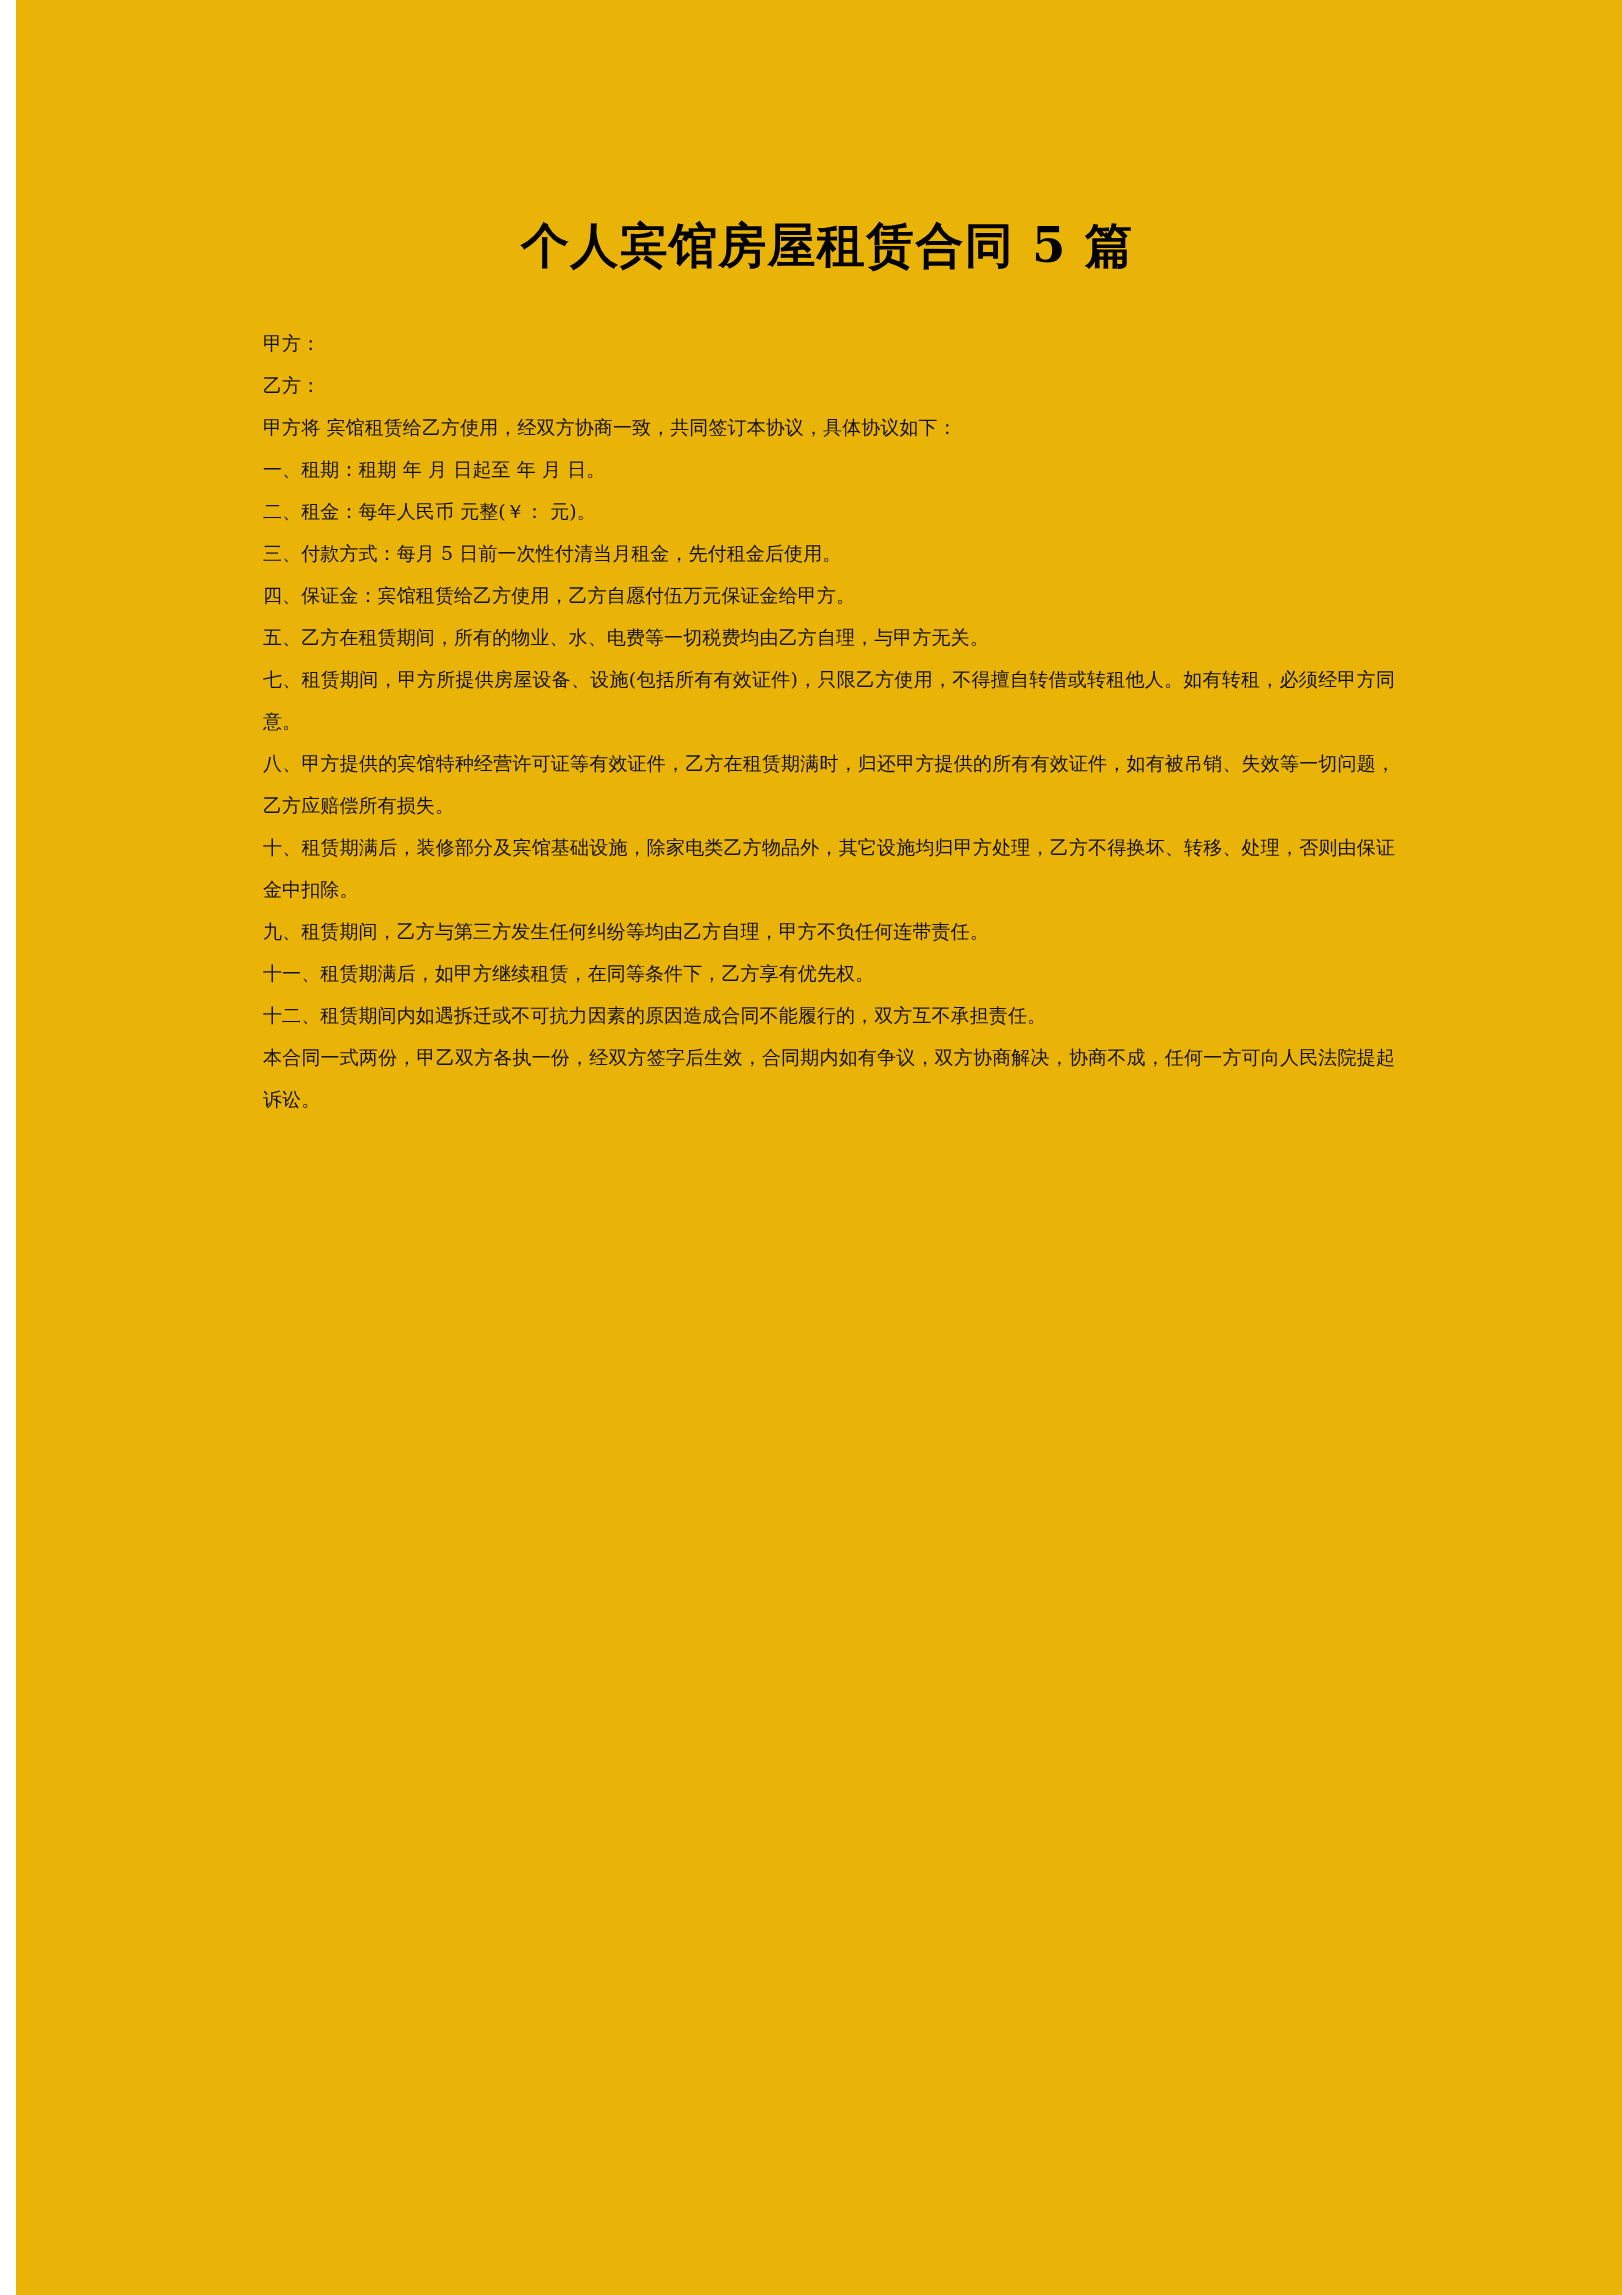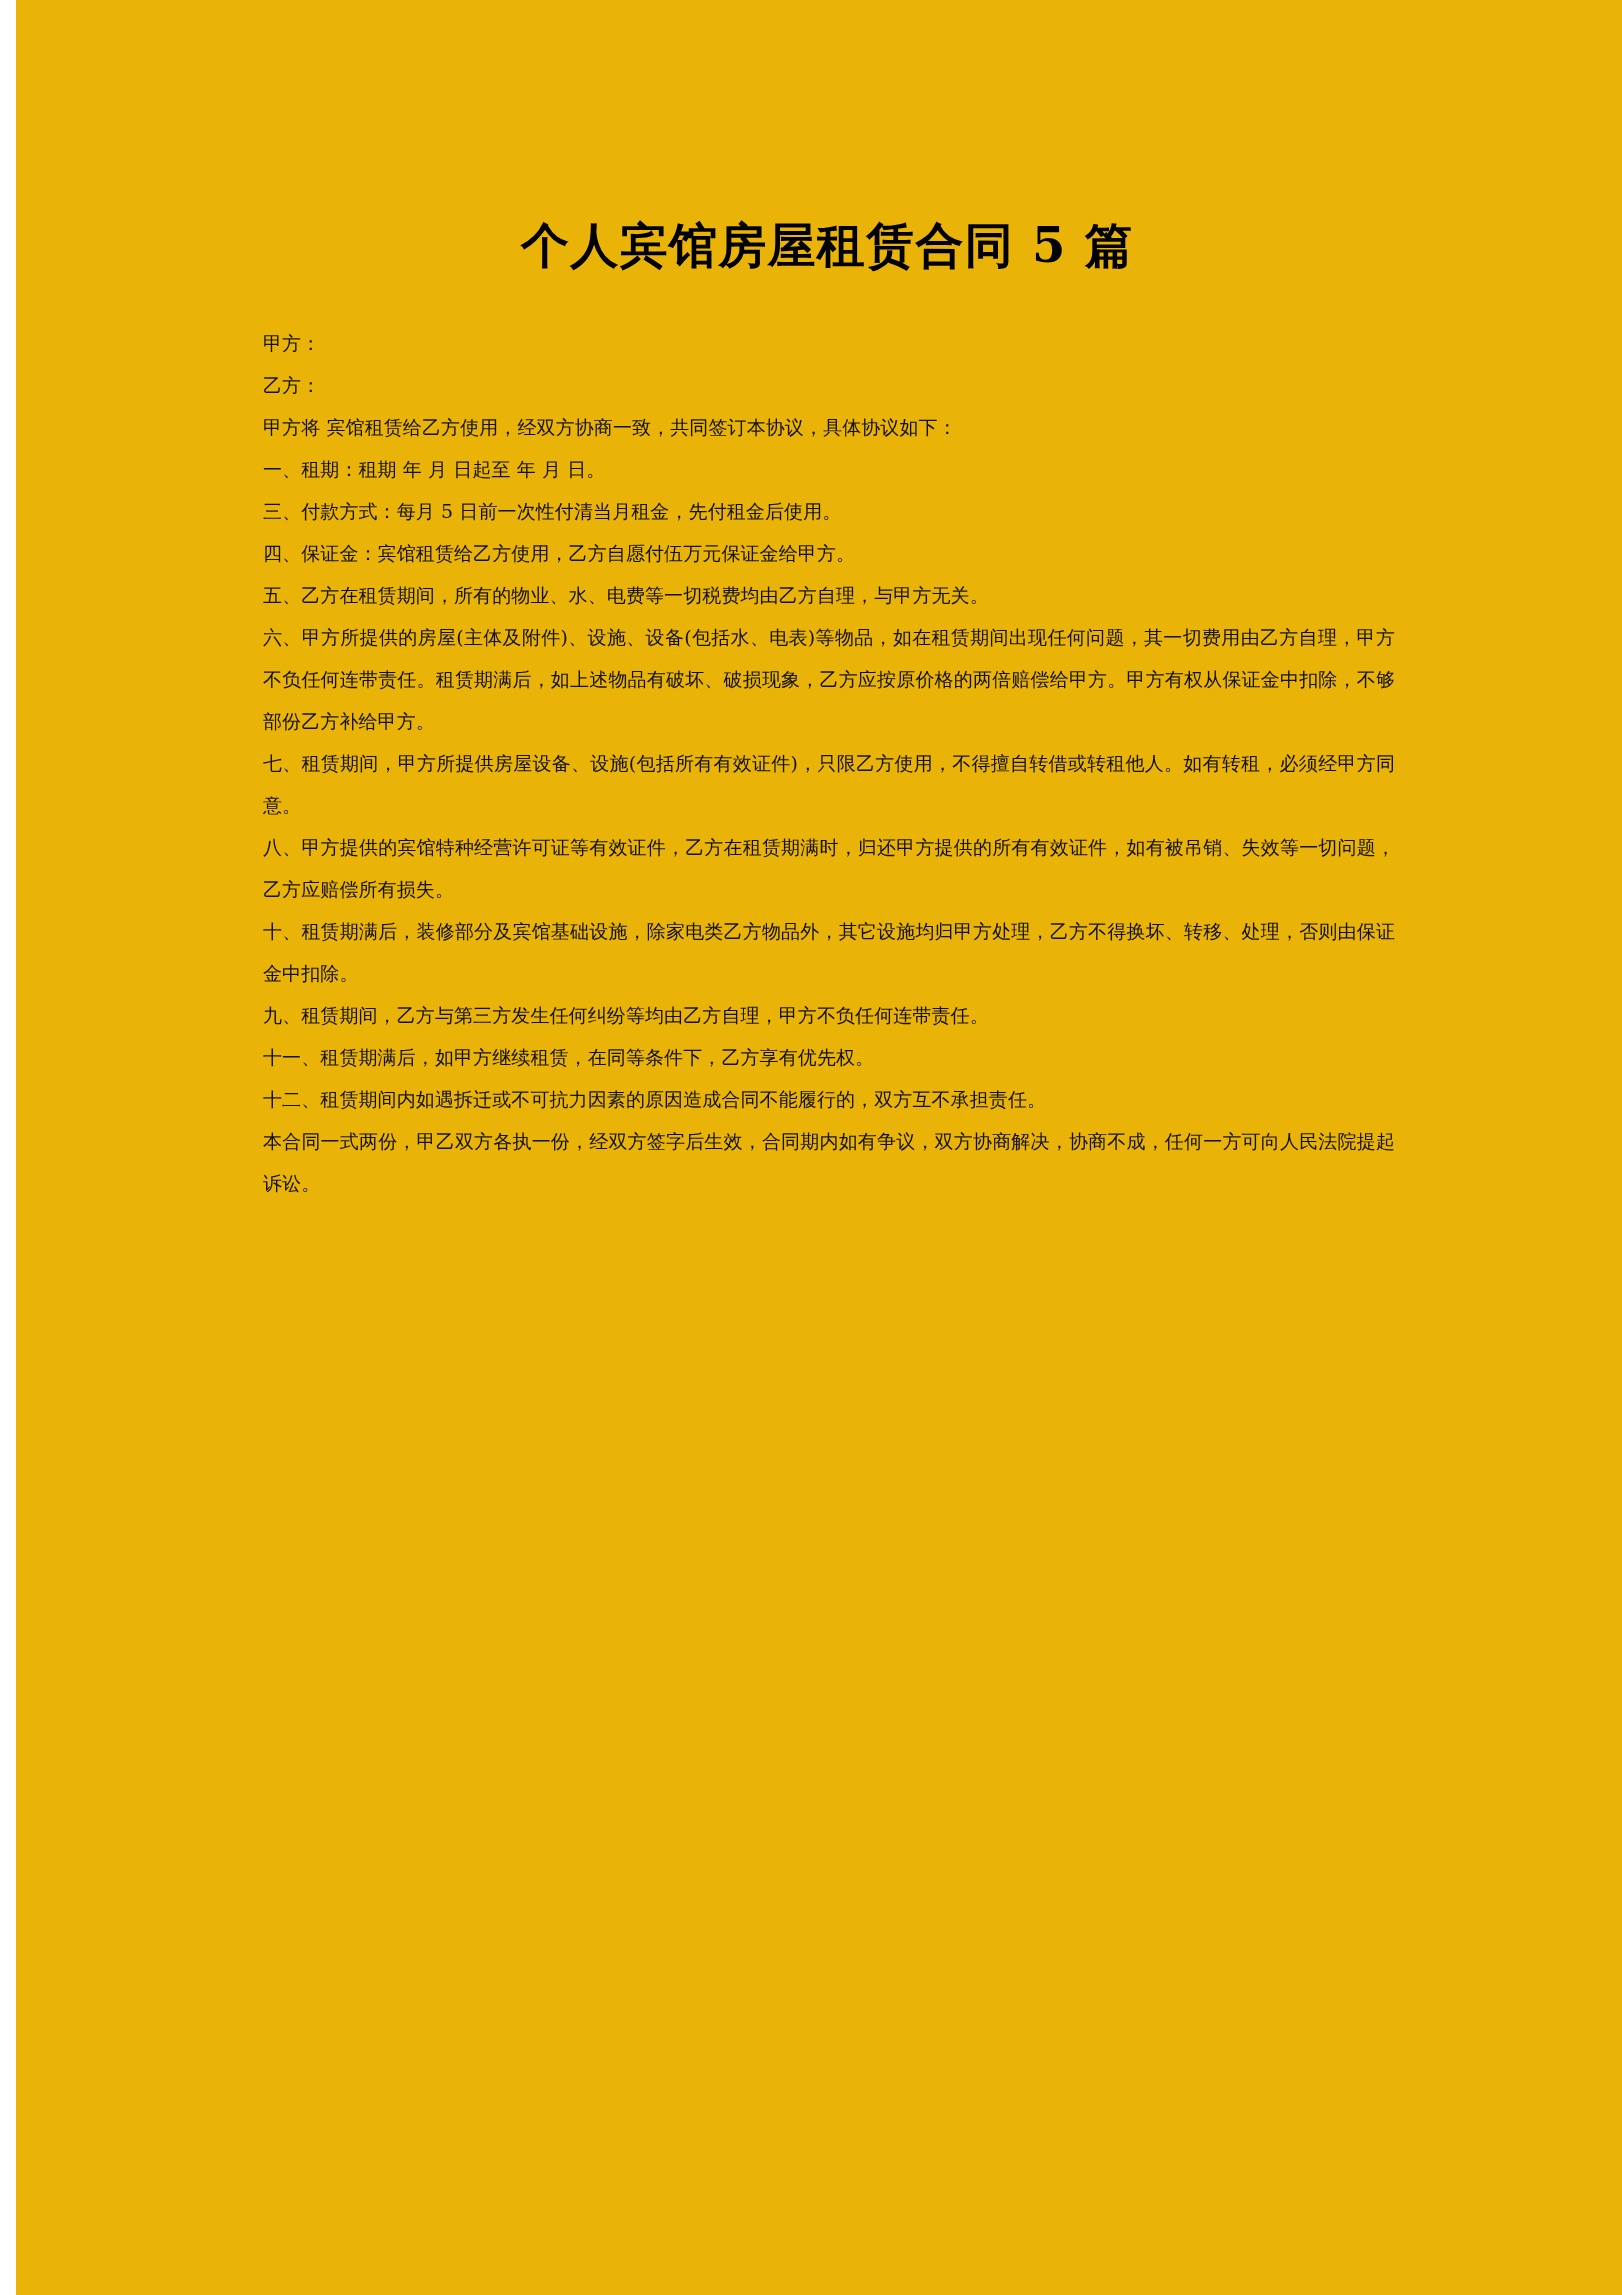--- a/index.html
+++ b/index.html
@@ -60,24 +60,24 @@
 
 <div id="page">
 
   <h1 id="doc-title">个人宾馆房屋租赁合同 5 篇</h1>
 
   <div id="body-block">
     <p class="para">甲方：</p>
     <p class="para">乙方：</p>
     <p class="para">甲方将  宾馆租赁给乙方使用，经双方协商一致，共同签订本协议，具体协议如下：</p>
     <p class="para">一、租期：租期  年  月  日起至  年  月  日。</p>
+    <p class="para">二、租金：每年人民币  元整(￥：   元)。</p>
     <p class="para">三、付款方式：每月 5 日前一次性付清当月租金，先付租金后使用。</p>
     <p class="para">四、保证金：宾馆租赁给乙方使用，乙方自愿付伍万元保证金给甲方。</p>
     <p class="para">五、乙方在租赁期间，所有的物业、水、电费等一切税费均由乙方自理，与甲方无关。</p>
-    <p class="para">六、甲方所提供的房屋(主体及附件)、设施、设备(包括水、电表)等物品，如在租赁期间出现任何问题，其一切费用由乙方自理，甲方不负任何连带责任。租赁期满后，如上述物品有破坏、破损现象，乙方应按原价格的两倍赔偿给甲方。甲方有权从保证金中扣除，不够部份乙方补给甲方。</p>
     <p class="para">七、租赁期间，甲方所提供房屋设备、设施(包括所有有效证件)，只限乙方使用，不得擅自转借或转租他人。如有转租，必须经甲方同意。</p>
     <p class="para">八、甲方提供的宾馆特种经营许可证等有效证件，乙方在租赁期满时，归还甲方提供的所有有效证件，如有被吊销、失效等一切问题，乙方应赔偿所有损失。</p>
     <p class="para">十、租赁期满后，装修部分及宾馆基础设施，除家电类乙方物品外，其它设施均归甲方处理，乙方不得换坏、转移、处理，否则由保证金中扣除。</p>
     <p class="para">九、租赁期间，乙方与第三方发生任何纠纷等均由乙方自理，甲方不负任何连带责任。</p>
     <p class="para">十一、租赁期满后，如甲方继续租赁，在同等条件下，乙方享有优先权。</p>
     <p class="para">十二、租赁期间内如遇拆迁或不可抗力因素的原因造成合同不能履行的，双方互不承担责任。</p>
     <p class="para">本合同一式两份，甲乙双方各执一份，经双方签字后生效，合同期内如有争议，双方协商解决，协商不成，任何一方可向人民法院提起诉讼。</p>
   </div>
 
 </div>

